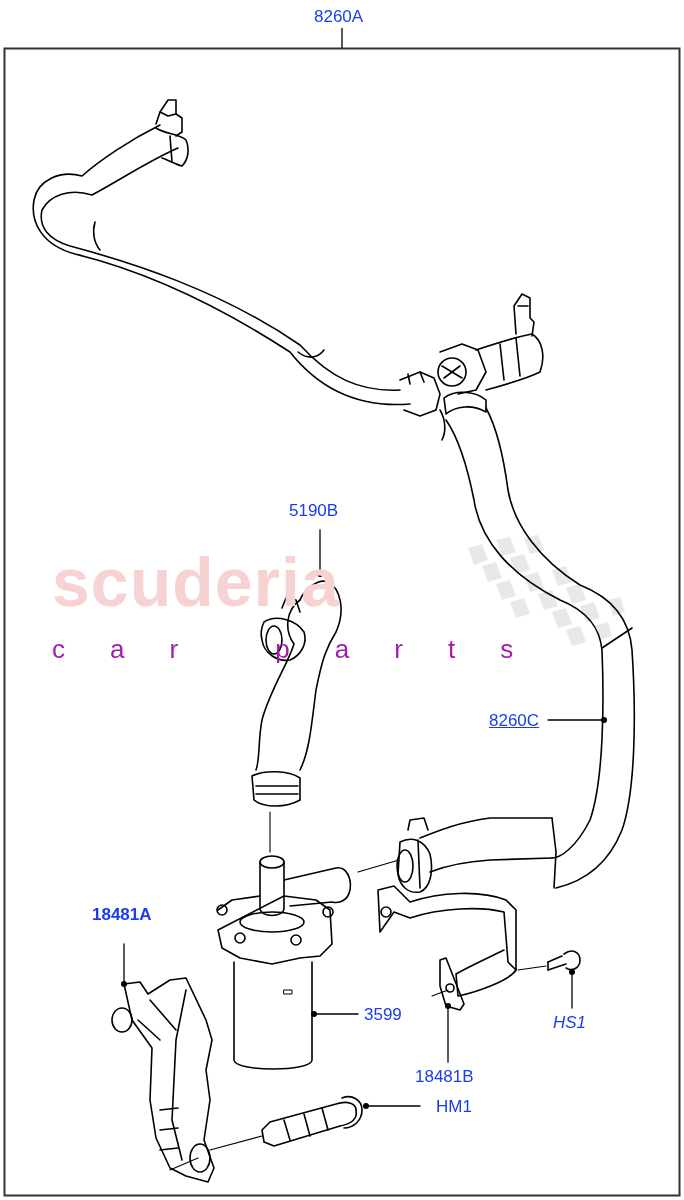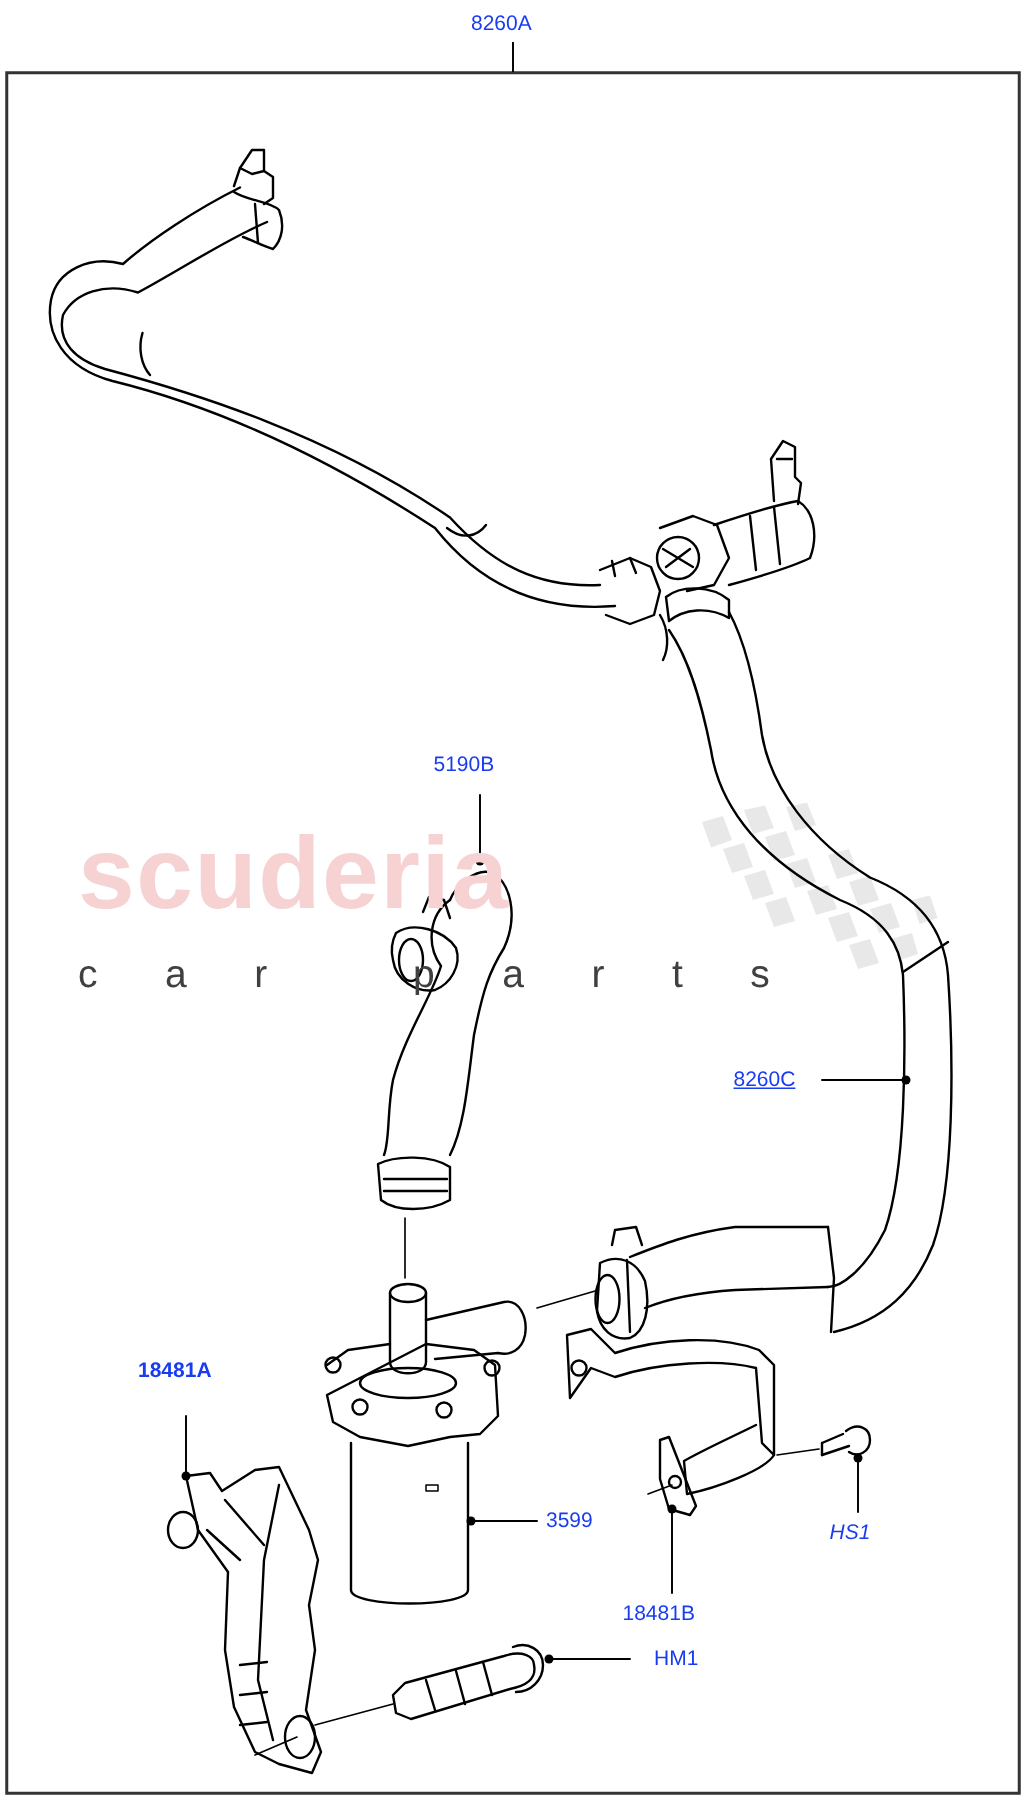--- a/index.html
+++ b/index.html
@@ -1,20 +1,20 @@
 <!DOCTYPE html>
 <html><head>
 <meta charset="utf-8">
 <style>
   html, body { margin: 0; padding: 0; background: #ffffff; }
   body { width: 684px; height: 1200px; position: relative; overflow: hidden; font-family: "Liberation Sans", sans-serif; }
   #diagram { position: absolute; left: 0; top: 0; width: 684px; height: 1200px; }
-  .callout { position: absolute; font-family: "Liberation Sans", sans-serif; font-size: 14px; color: #1a3cf0; line-height: 1; white-space: nowrap; }
+  .callout { position: absolute; font-family: "Liberation Sans", sans-serif; font-size: 17px; color: #1a3cf0; line-height: 1; white-space: nowrap; }
   .wm-main { position: absolute; left: 52px; top: 548px; font-family: "Liberation Sans", sans-serif; font-weight: bold; font-size: 68px; letter-spacing: 1px; color: #f7d2d2; line-height: 1; }
-  .wm-sub { position: absolute; left: 52px; top: 636px; font-family: "Liberation Sans", sans-serif; font-size: 26px; letter-spacing: 45px; color: #404040; line-height: 1; }
+  .wm-sub { position: absolute; left: 52px; top: 636px; font-family: "Liberation Sans", sans-serif; font-size: 26px; letter-spacing: 45px; color: #a21caf; line-height: 1; }
 </style>
 </head>
 <body>
 
 <div id="diagram">
   <svg width="684" height="1200" viewBox="0 0 684 1200" xmlns="http://www.w3.org/2000/svg">
 
     <g fill="#e6e6e6" opacity="0.9">
       <polygon points="468,548 482,544 488,560 474,565"></polygon>
       <polygon points="496,540 510,537 516,552 502,556"></polygon>

